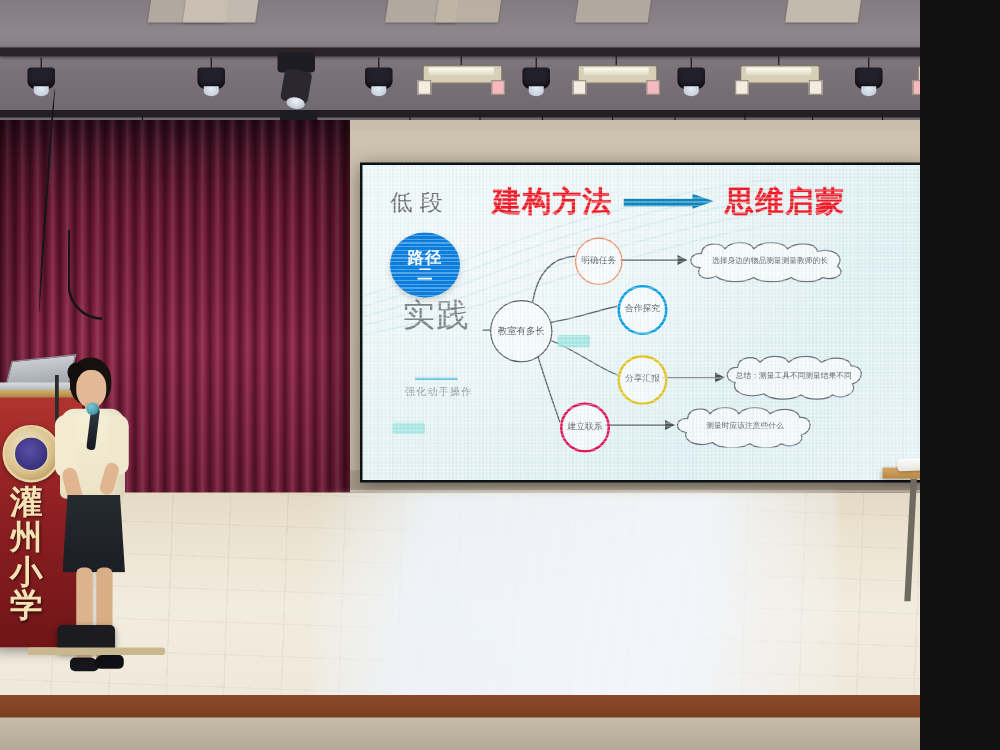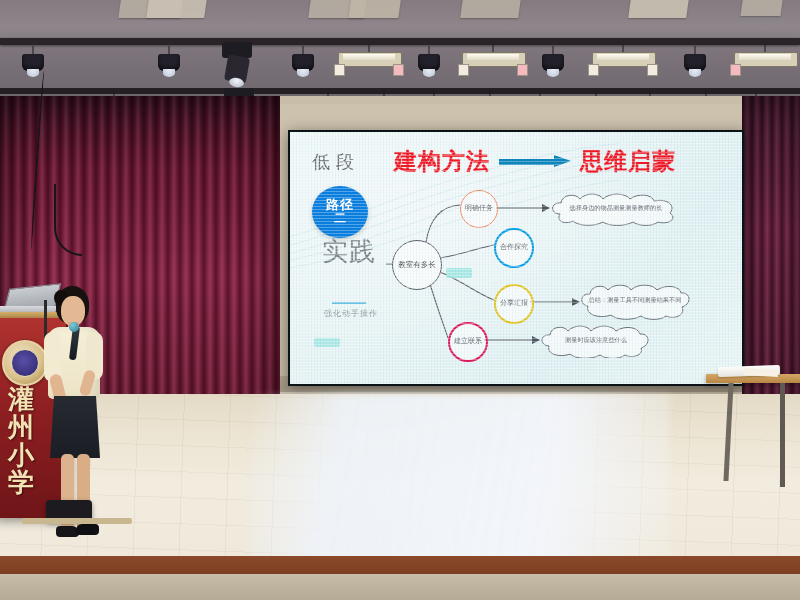--- a/index.html
+++ b/index.html
@@ -1,18 +1,18 @@
 <!DOCTYPE html>
 <html><head>
 <meta charset="utf-8">
 <style>
   html,body{margin:0;padding:0;background:#111;}
   #stage{
-    position:relative;width:800px;height:600px;overflow:hidden;
-    font-family:Liberation Mono, monospace;
+    position:relative;width:736px;height:600px;overflow:hidden;
+    font-family:Liberation Serif, serif;
     background:#2b1b22;
   }
 
   
   .ceiling{position:absolute;left:0;top:0;width:800px;height:96px;
     background:linear-gradient(180deg,#837b80 0%,#8e868a 28%,#7c747a 55%,#6e676d 100%);}
   .ceiling-panel{position:absolute;background:#b9b0a4;transform:skewX(-8deg);opacity:.85;
     box-shadow:0 1px 2px rgba(0,0,0,.3);}
   .truss{position:absolute;left:0;height:7px;background:#2a2428;width:800px;
     box-shadow:0 1px 3px rgba(0,0,0,.5);}

